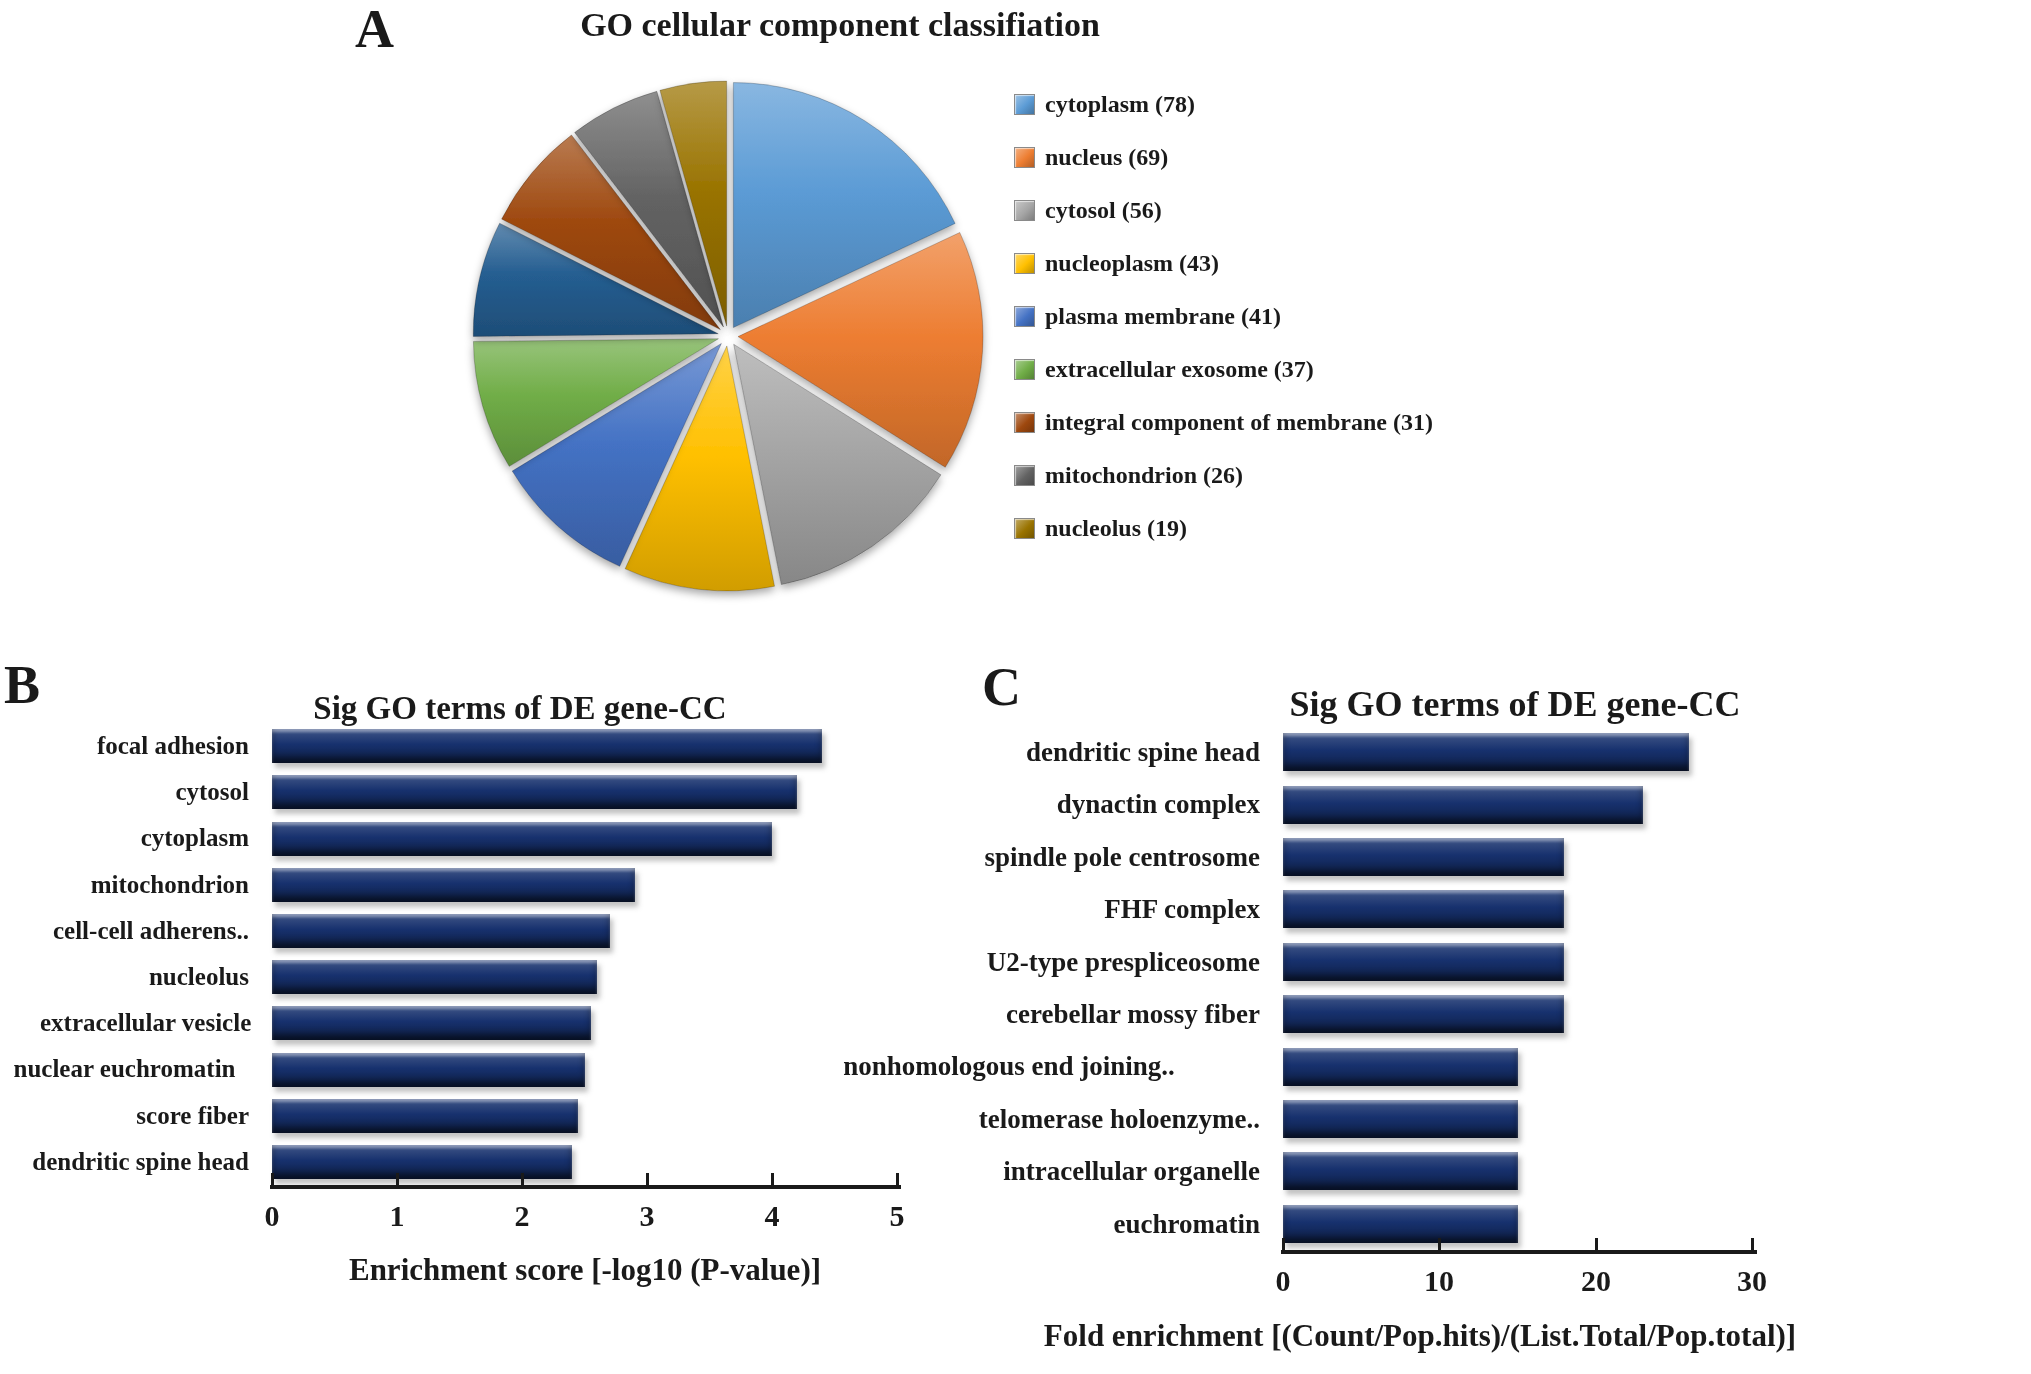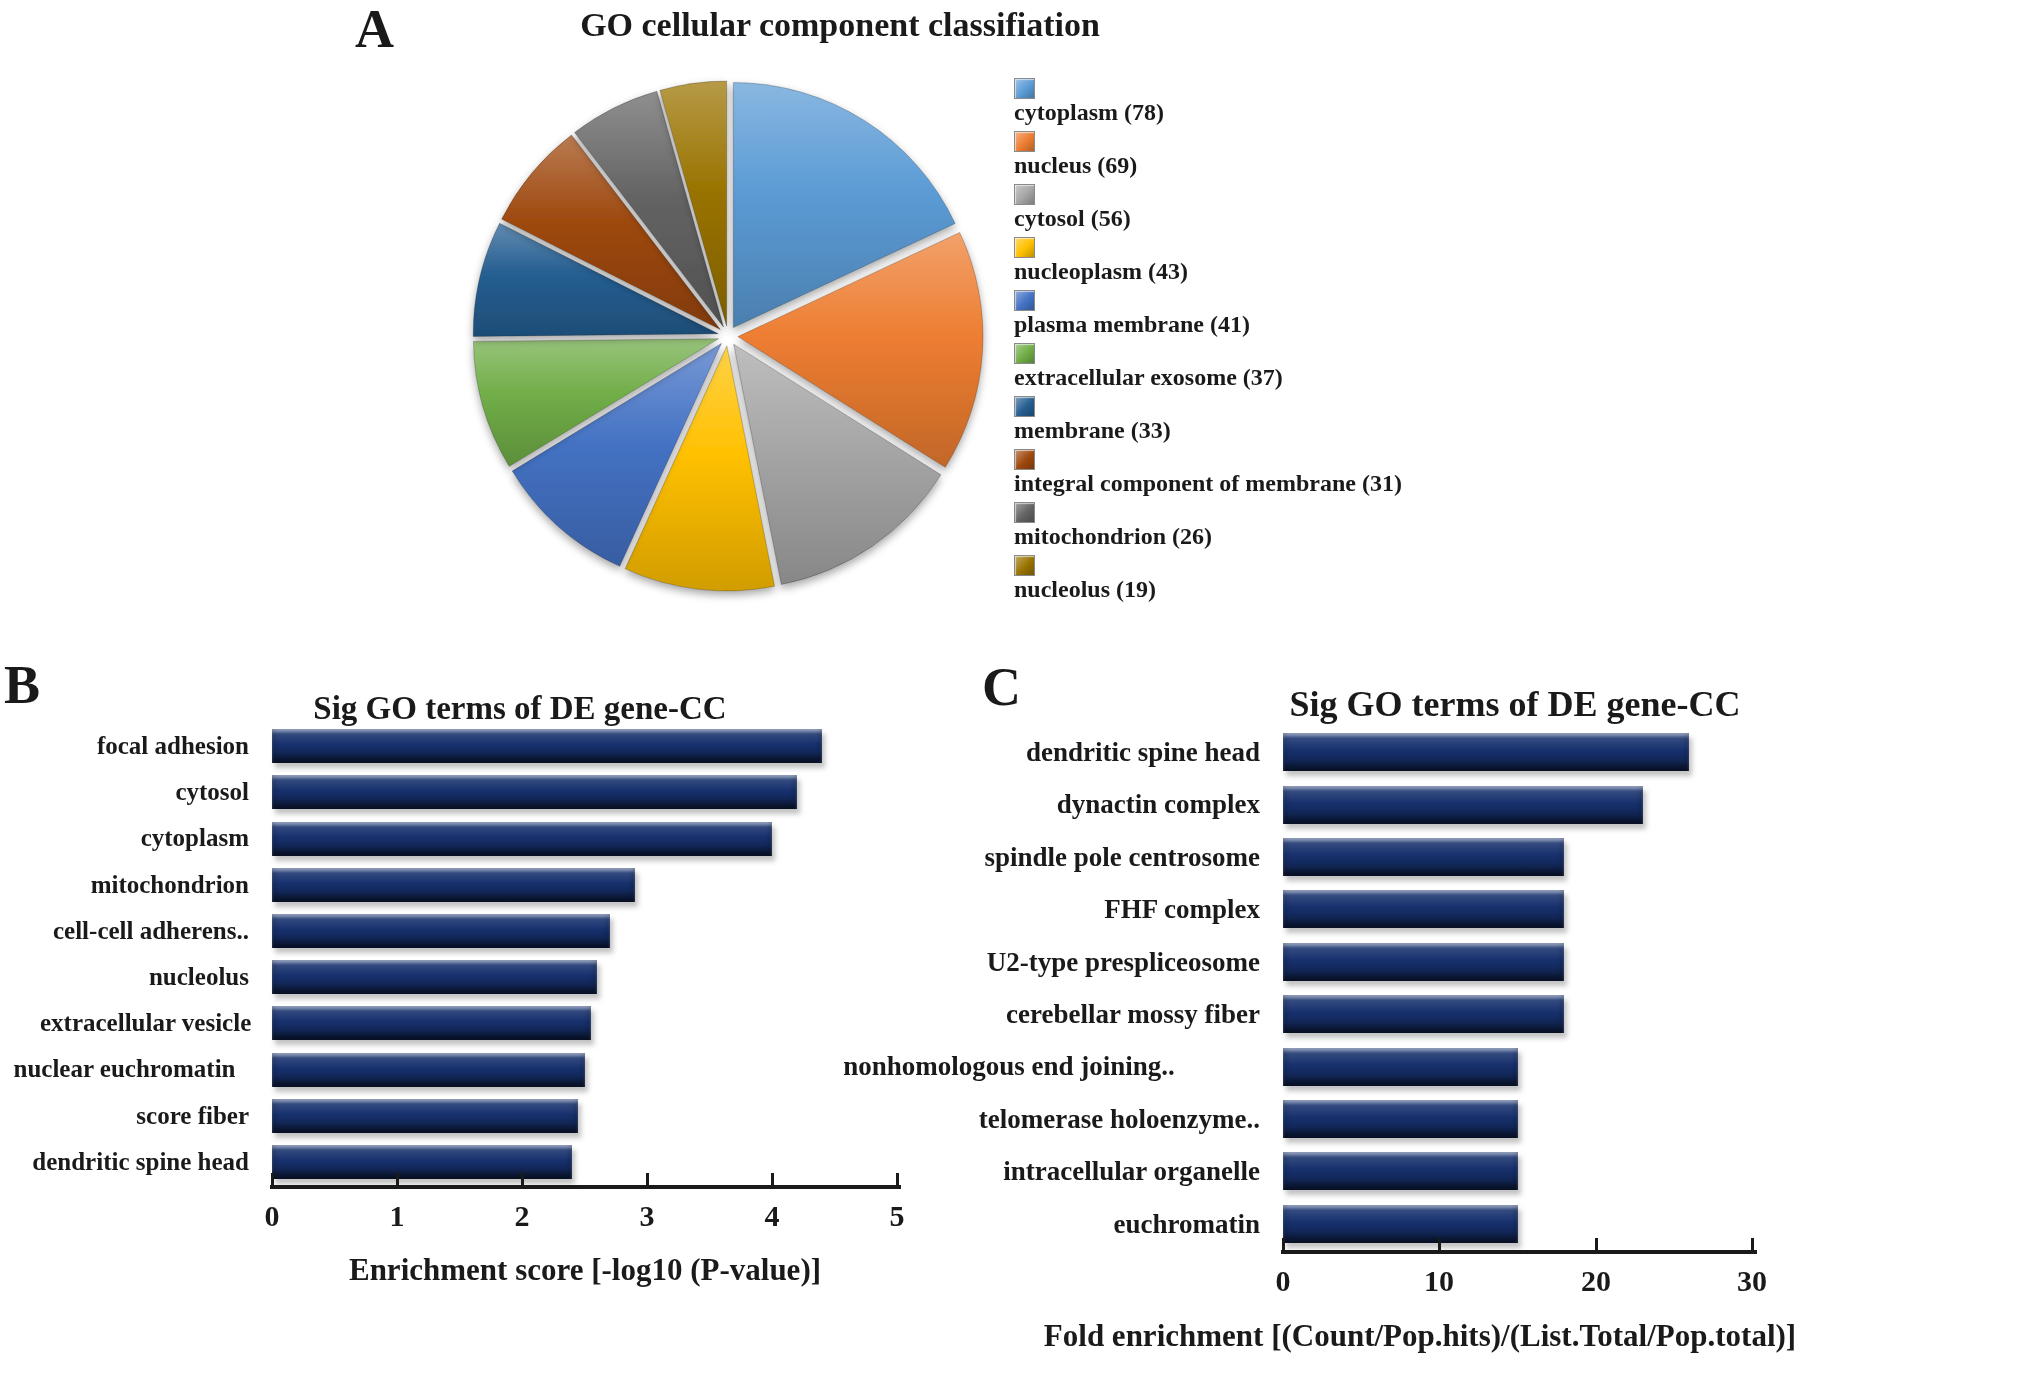--- a/index.html
+++ b/index.html
@@ -9,21 +9,21 @@
   .chart-title{position:absolute;font-size:34px;font-weight:bold;text-align:center;}
   .xaxis-title{position:absolute;font-size:31px;font-weight:bold;text-align:center;}
   .axis-line{position:absolute;height:4px;background:#1a1a1a;}
   .tick-mark{position:absolute;width:3px;height:13px;background:#1a1a1a;}
   .tick-label{position:absolute;font-size:30px;font-weight:bold;text-align:center;}
   .cat-label{position:absolute;font-weight:bold;text-align:right;box-sizing:border-box;padding-right:13px;
              white-space:nowrap;overflow:visible;}
   .hbar{position:absolute;box-shadow:inset 0 3px 3px rgba(255,255,255,.28),
         inset 0 -6px 7px rgba(0,0,0,.45), 3px 5px 5px rgba(120,120,120,.45);}
   #legendA{position:absolute;left:1014px;top:78px;}
-  .legend-item{display:flex;align-items:flex-start;height:53px;flex-direction:column;}
+  .legend-item{display:flex;align-items:center;height:53px;}
   .legend-chip{width:21px;height:21px;margin-right:10px;border:1px solid #8a8a8a;box-sizing:border-box;
                box-shadow:inset 1px 1px 1px rgba(255,255,255,.6);}
   .legend-text{font-size:24px;font-weight:bold;white-space:nowrap;}
   #pieSvg{position:absolute;left:458px;top:62px;}
 </style>
 </head>
 <body>
 
 <div id="figure">
 
@@ -113,24 +113,20 @@
         <span class="legend-chip" style="background: linear-gradient(135deg, rgb(255, 217, 102) 0%, rgb(255, 192, 0) 55%, rgb(191, 144, 0) 100%);"></span>
         <span class="legend-text">nucleoplasm (43)</span>
       </div>
       <div class="legend-item">
         <span class="legend-chip" style="background: linear-gradient(135deg, rgb(143, 170, 220) 0%, rgb(68, 114, 196) 55%, rgb(51, 86, 147) 100%);"></span>
         <span class="legend-text">plasma membrane (41)</span>
       </div>
       <div class="legend-item">
         <span class="legend-chip" style="background: linear-gradient(135deg, rgb(169, 206, 145) 0%, rgb(112, 173, 71) 55%, rgb(84, 130, 53) 100%);"></span>
         <span class="legend-text">extracellular exosome (37)</span>
-      </div>
-      <div class="legend-item">
-        <span class="legend-chip" style="background: linear-gradient(135deg, rgb(124, 158, 189) 0%, rgb(37, 94, 145) 55%, rgb(28, 71, 109) 100%);"></span>
-        <span class="legend-text">membrane (33)</span>
       </div>
       <div class="legend-item">
         <span class="legend-chip" style="background: linear-gradient(135deg, rgb(197, 145, 110) 0%, rgb(158, 72, 14) 55%, rgb(119, 54, 11) 100%);"></span>
         <span class="legend-text">integral component of membrane (31)</span>
       </div>
       <div class="legend-item">
         <span class="legend-chip" style="background: linear-gradient(135deg, rgb(161, 161, 161) 0%, rgb(99, 99, 99) 55%, rgb(74, 74, 74) 100%);"></span>
         <span class="legend-text">mitochondrion (26)</span>
       </div>
       <div class="legend-item">

